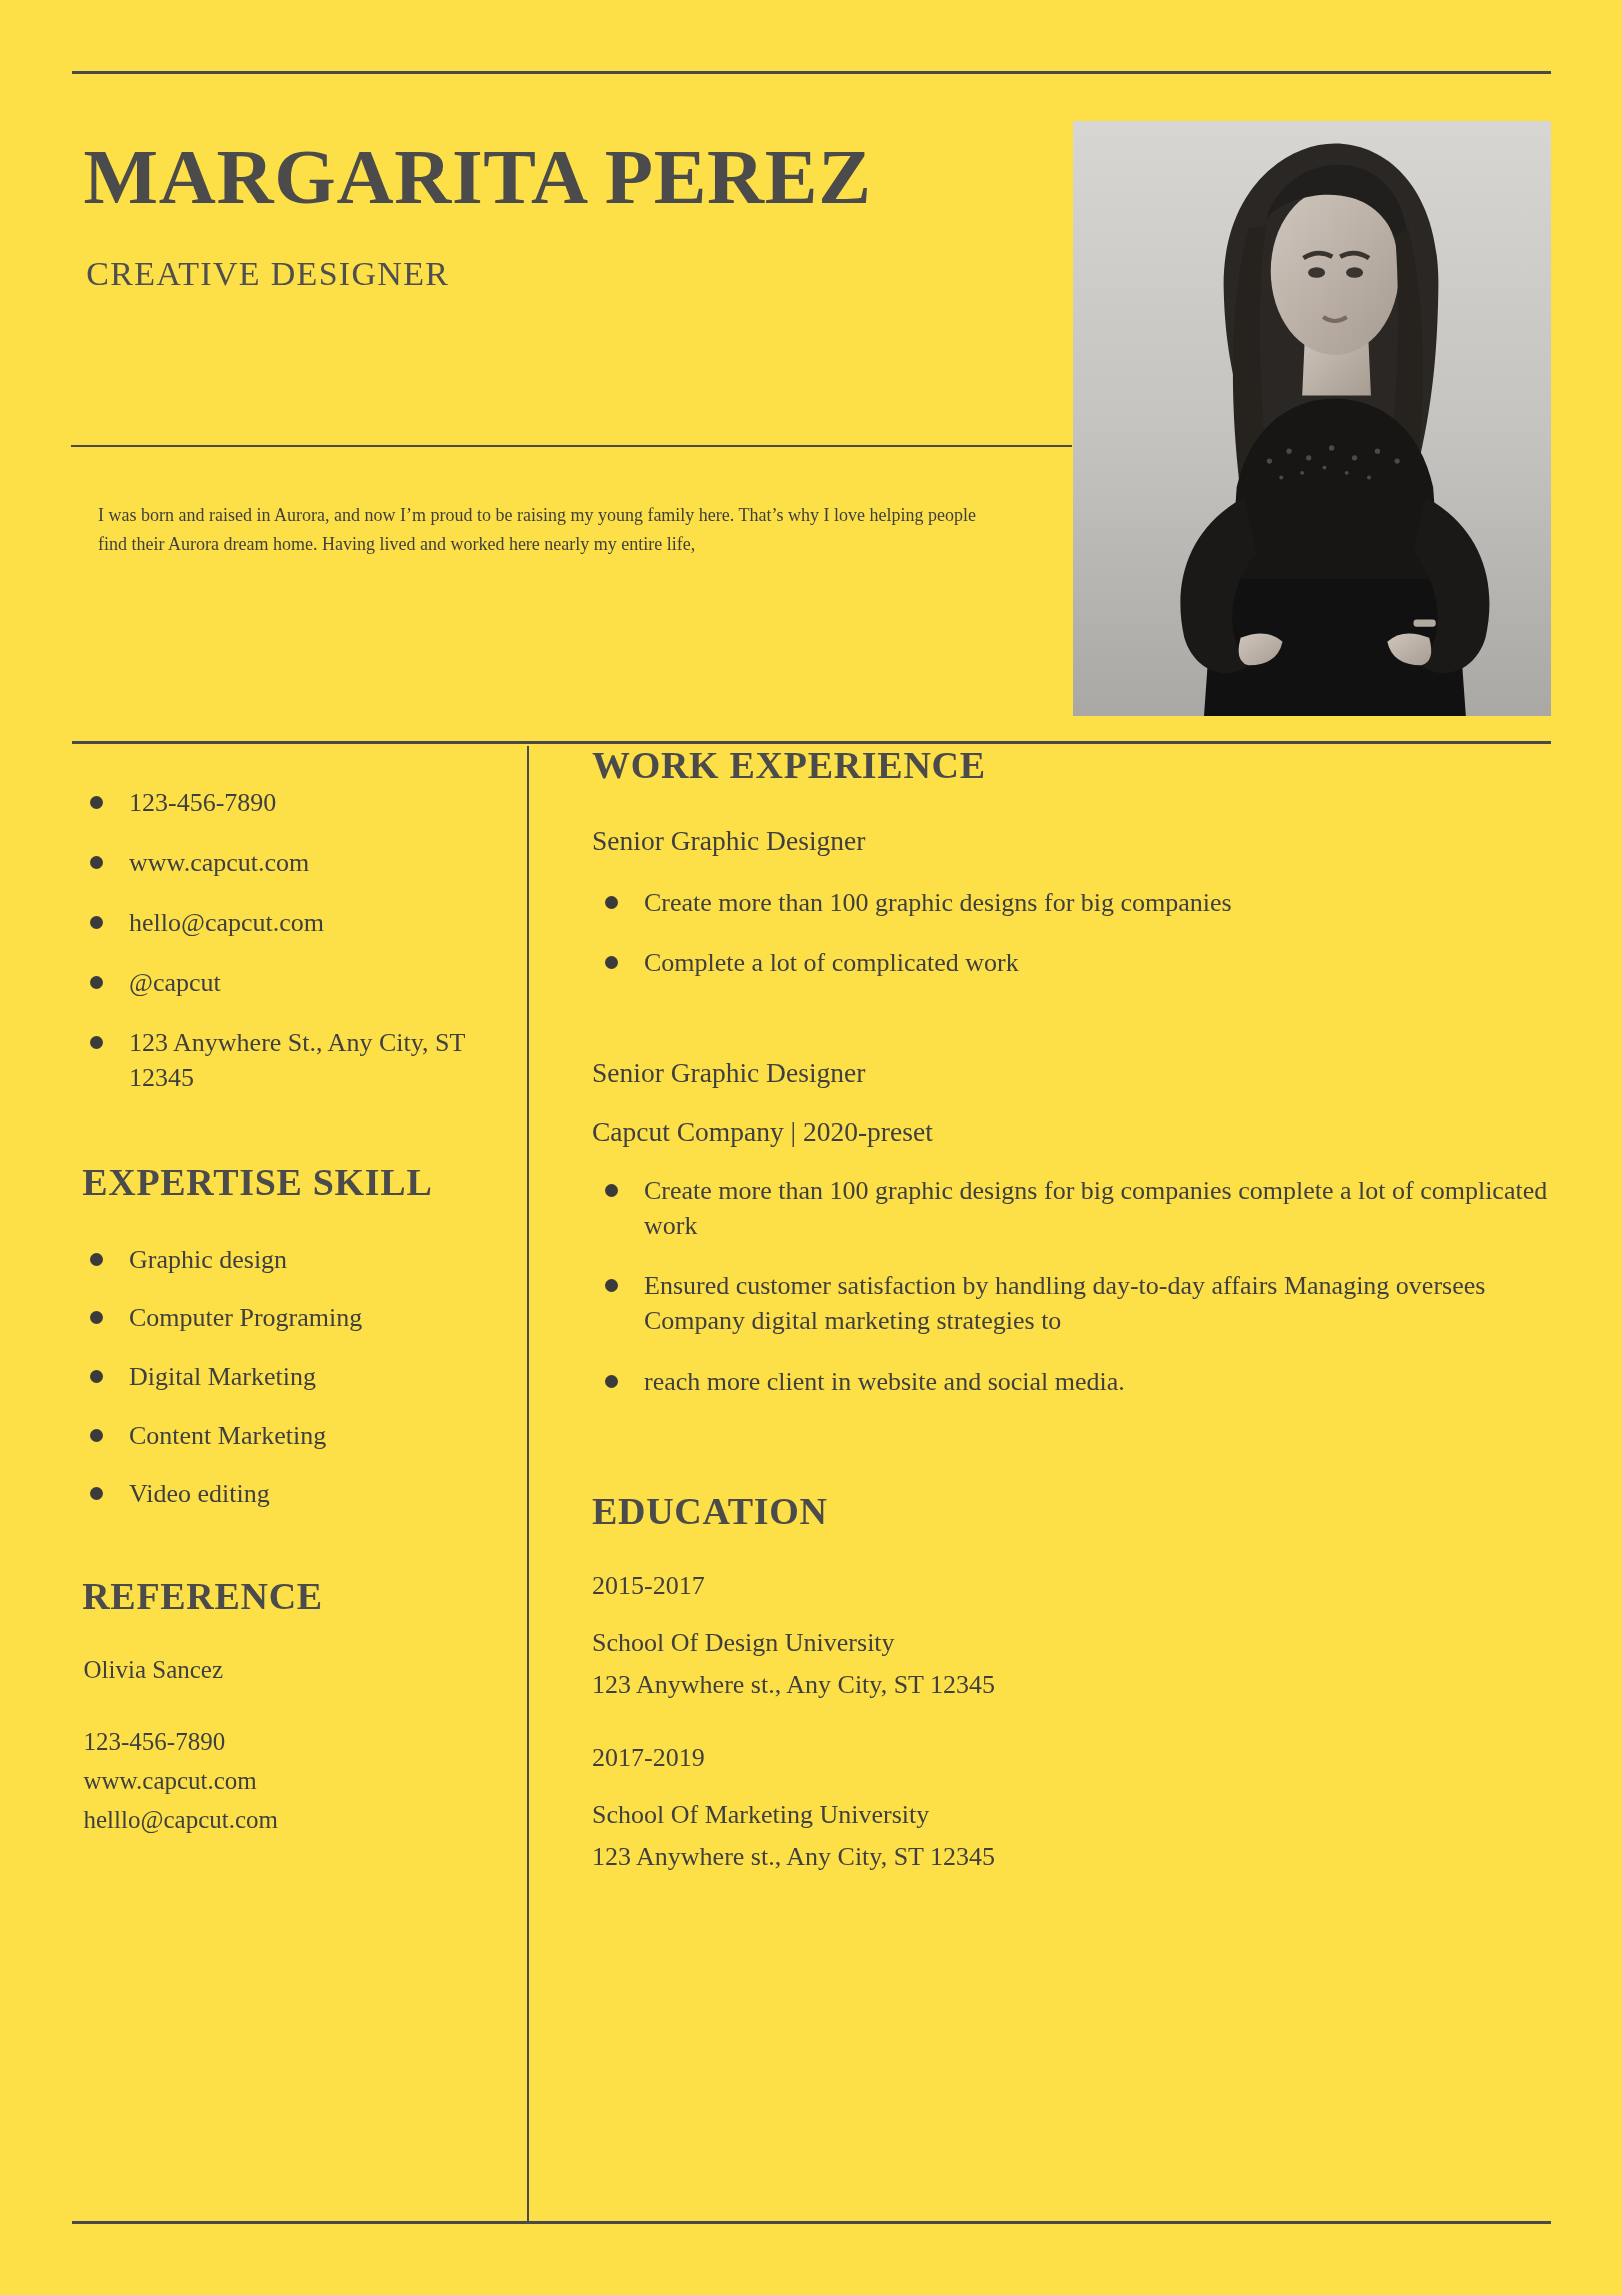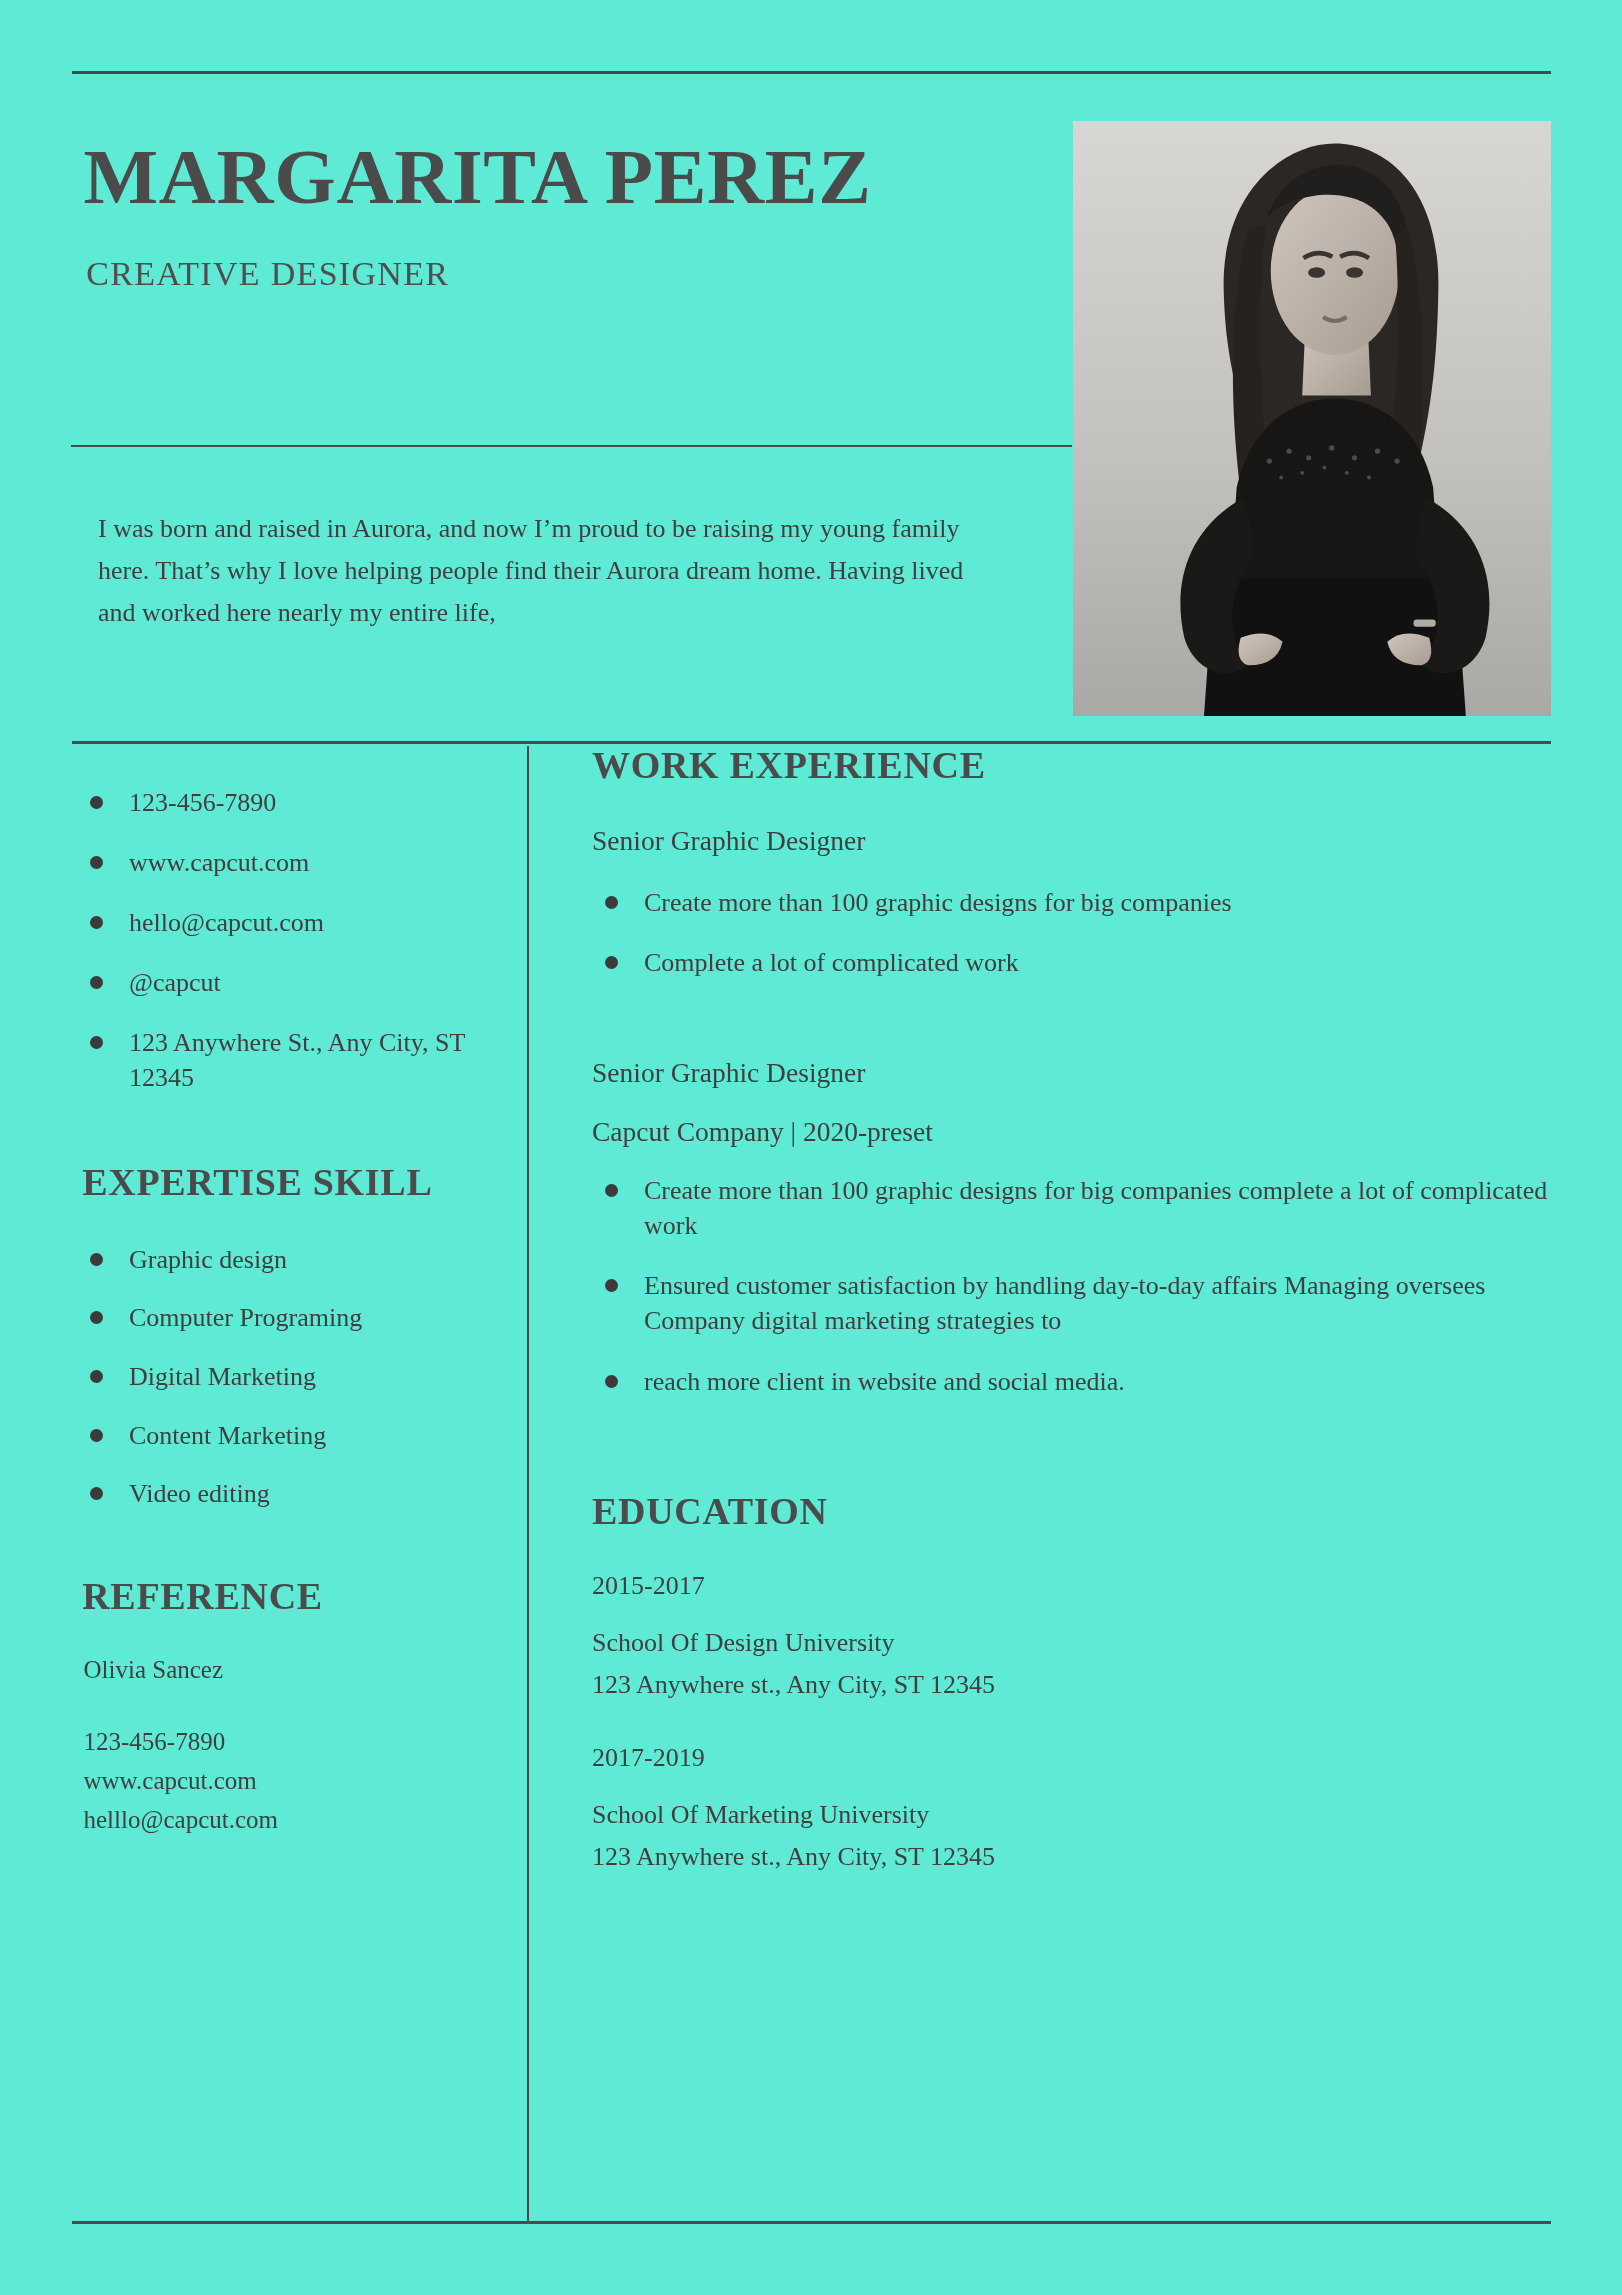--- a/index.html
+++ b/index.html
@@ -10,21 +10,21 @@
   body {
     width: 1623px;
     height: 2295px;
     font-family: "Liberation Serif", serif;
     color: #3b3b3b;
   }
   .page {
     position: relative;
     width: 1623px;
     height: 2295px;
-    background: #5eead4;
+    background: #fde047;
     box-sizing: border-box;
     padding: 0;
     overflow: hidden;
   }
 
   
   .rule-top {
     position: absolute;
     left: 72px;
     right: 72px;
@@ -68,24 +68,23 @@
     top: 445px;
     width: 1001px;
     height: 2px;
     background: #4a4a4a;
   }
   .summary {
     position: absolute;
     left: 98px;
     top: 501px;
     width: 883px;
-    font-size: 26px;
+    font-size: 18px;
     line-height: 1.62;
     color: #3f3f3f;
-    margin-top: 7px;
   }
 
   
   .portrait {
     position: absolute;
     right: 72px;
     top: 121px;
     width: 478px;
     height: 595px;
     overflow: hidden;

